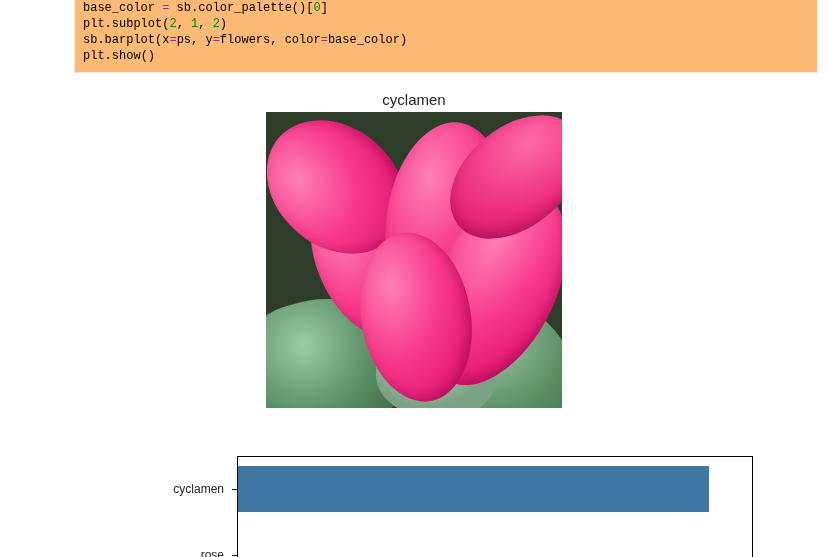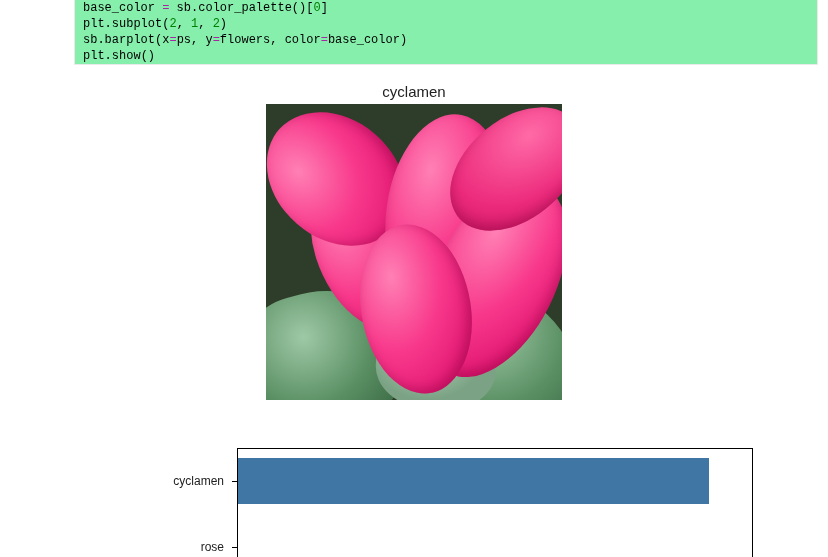--- a/index.html
+++ b/index.html
@@ -8,24 +8,24 @@
     width: 828px;
     height: 557px;
     overflow: hidden;
     font-family: -apple-system, BlinkMacSystemFont, "Segoe UI", Helvetica, Arial, sans-serif;
     background: #fff;
     color: #000;
   }
   .code-cell {
     margin: 0 0 0 74px;
     width: 744px;
-    background: #86efac;
+    background: #fdba74;
     border: 1px solid #eaeaea;
     border-top: none;
-    padding: 0 8px 0 8px;
+    padding: 0 8px 8px 8px;
     box-sizing: border-box;
     font-family: "SFMono-Regular", Consolas, "Liberation Mono", Menlo, monospace;
     font-size: 12px;
     line-height: 16px;
     white-space: pre;
     color: #000;
   }
   .tok-name, .tok-punct { color: #000; }
   .tok-op { color: #a626a4; }
   .tok-num { color: #008000; }

